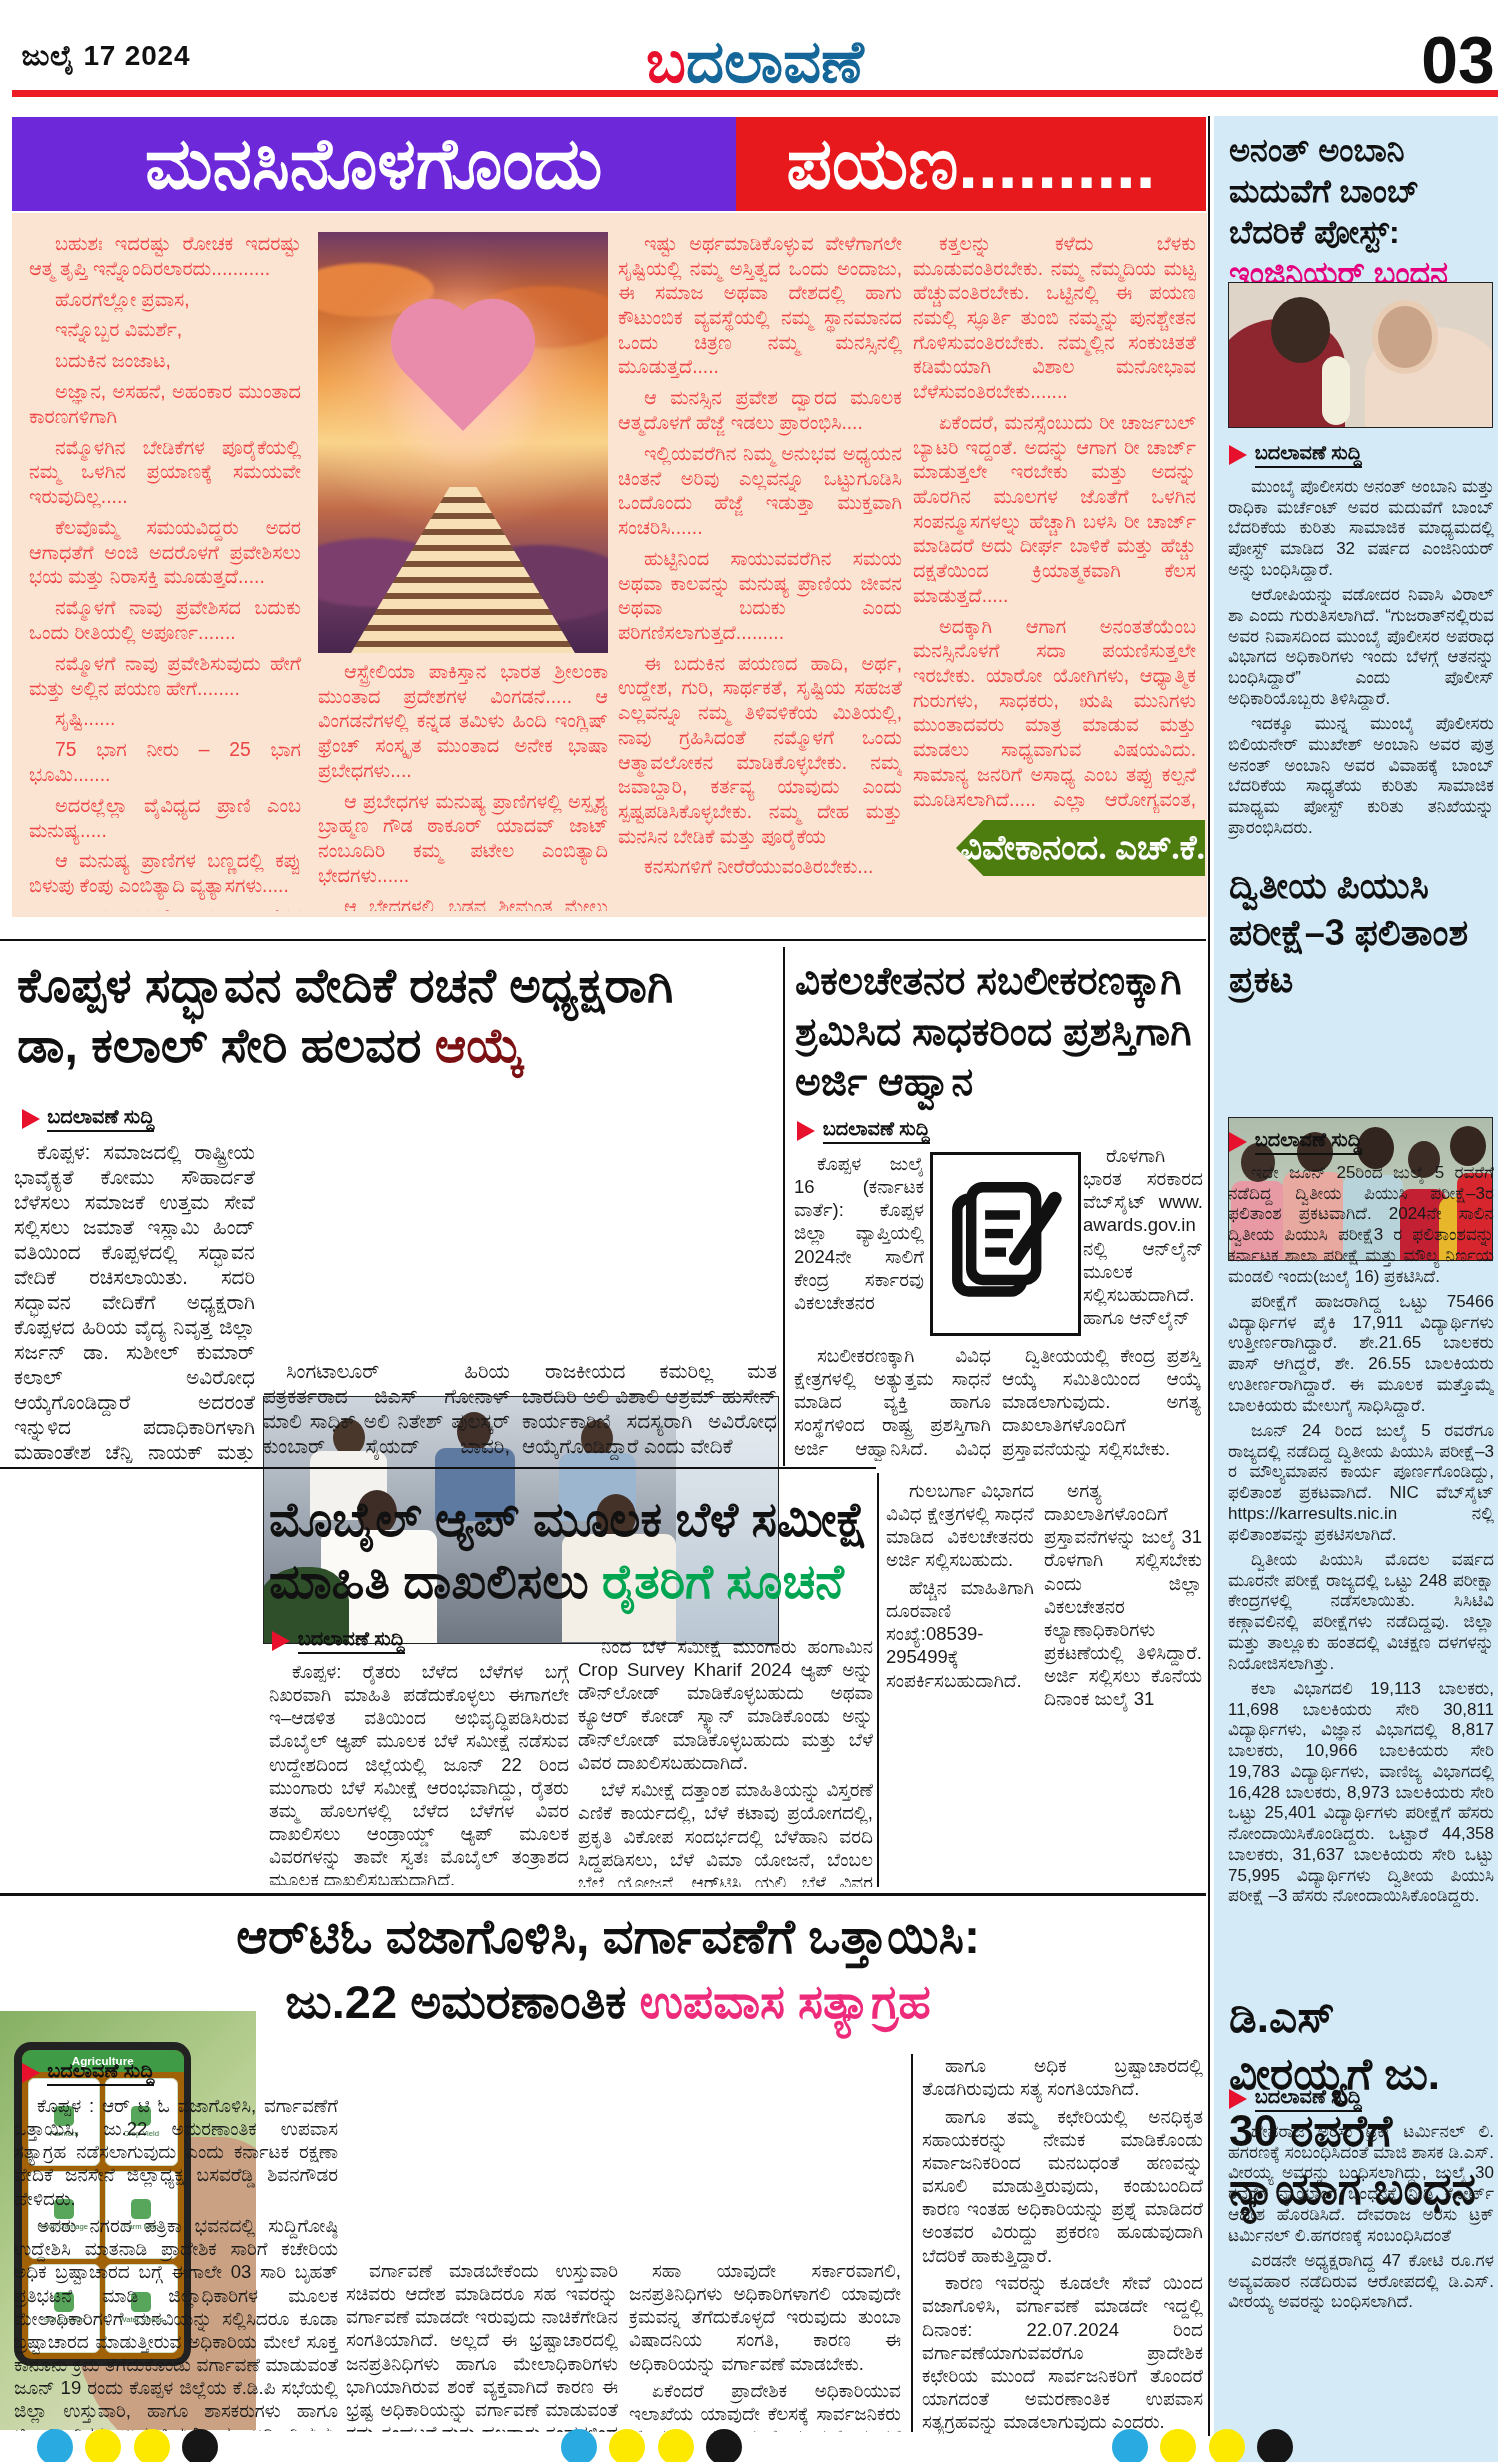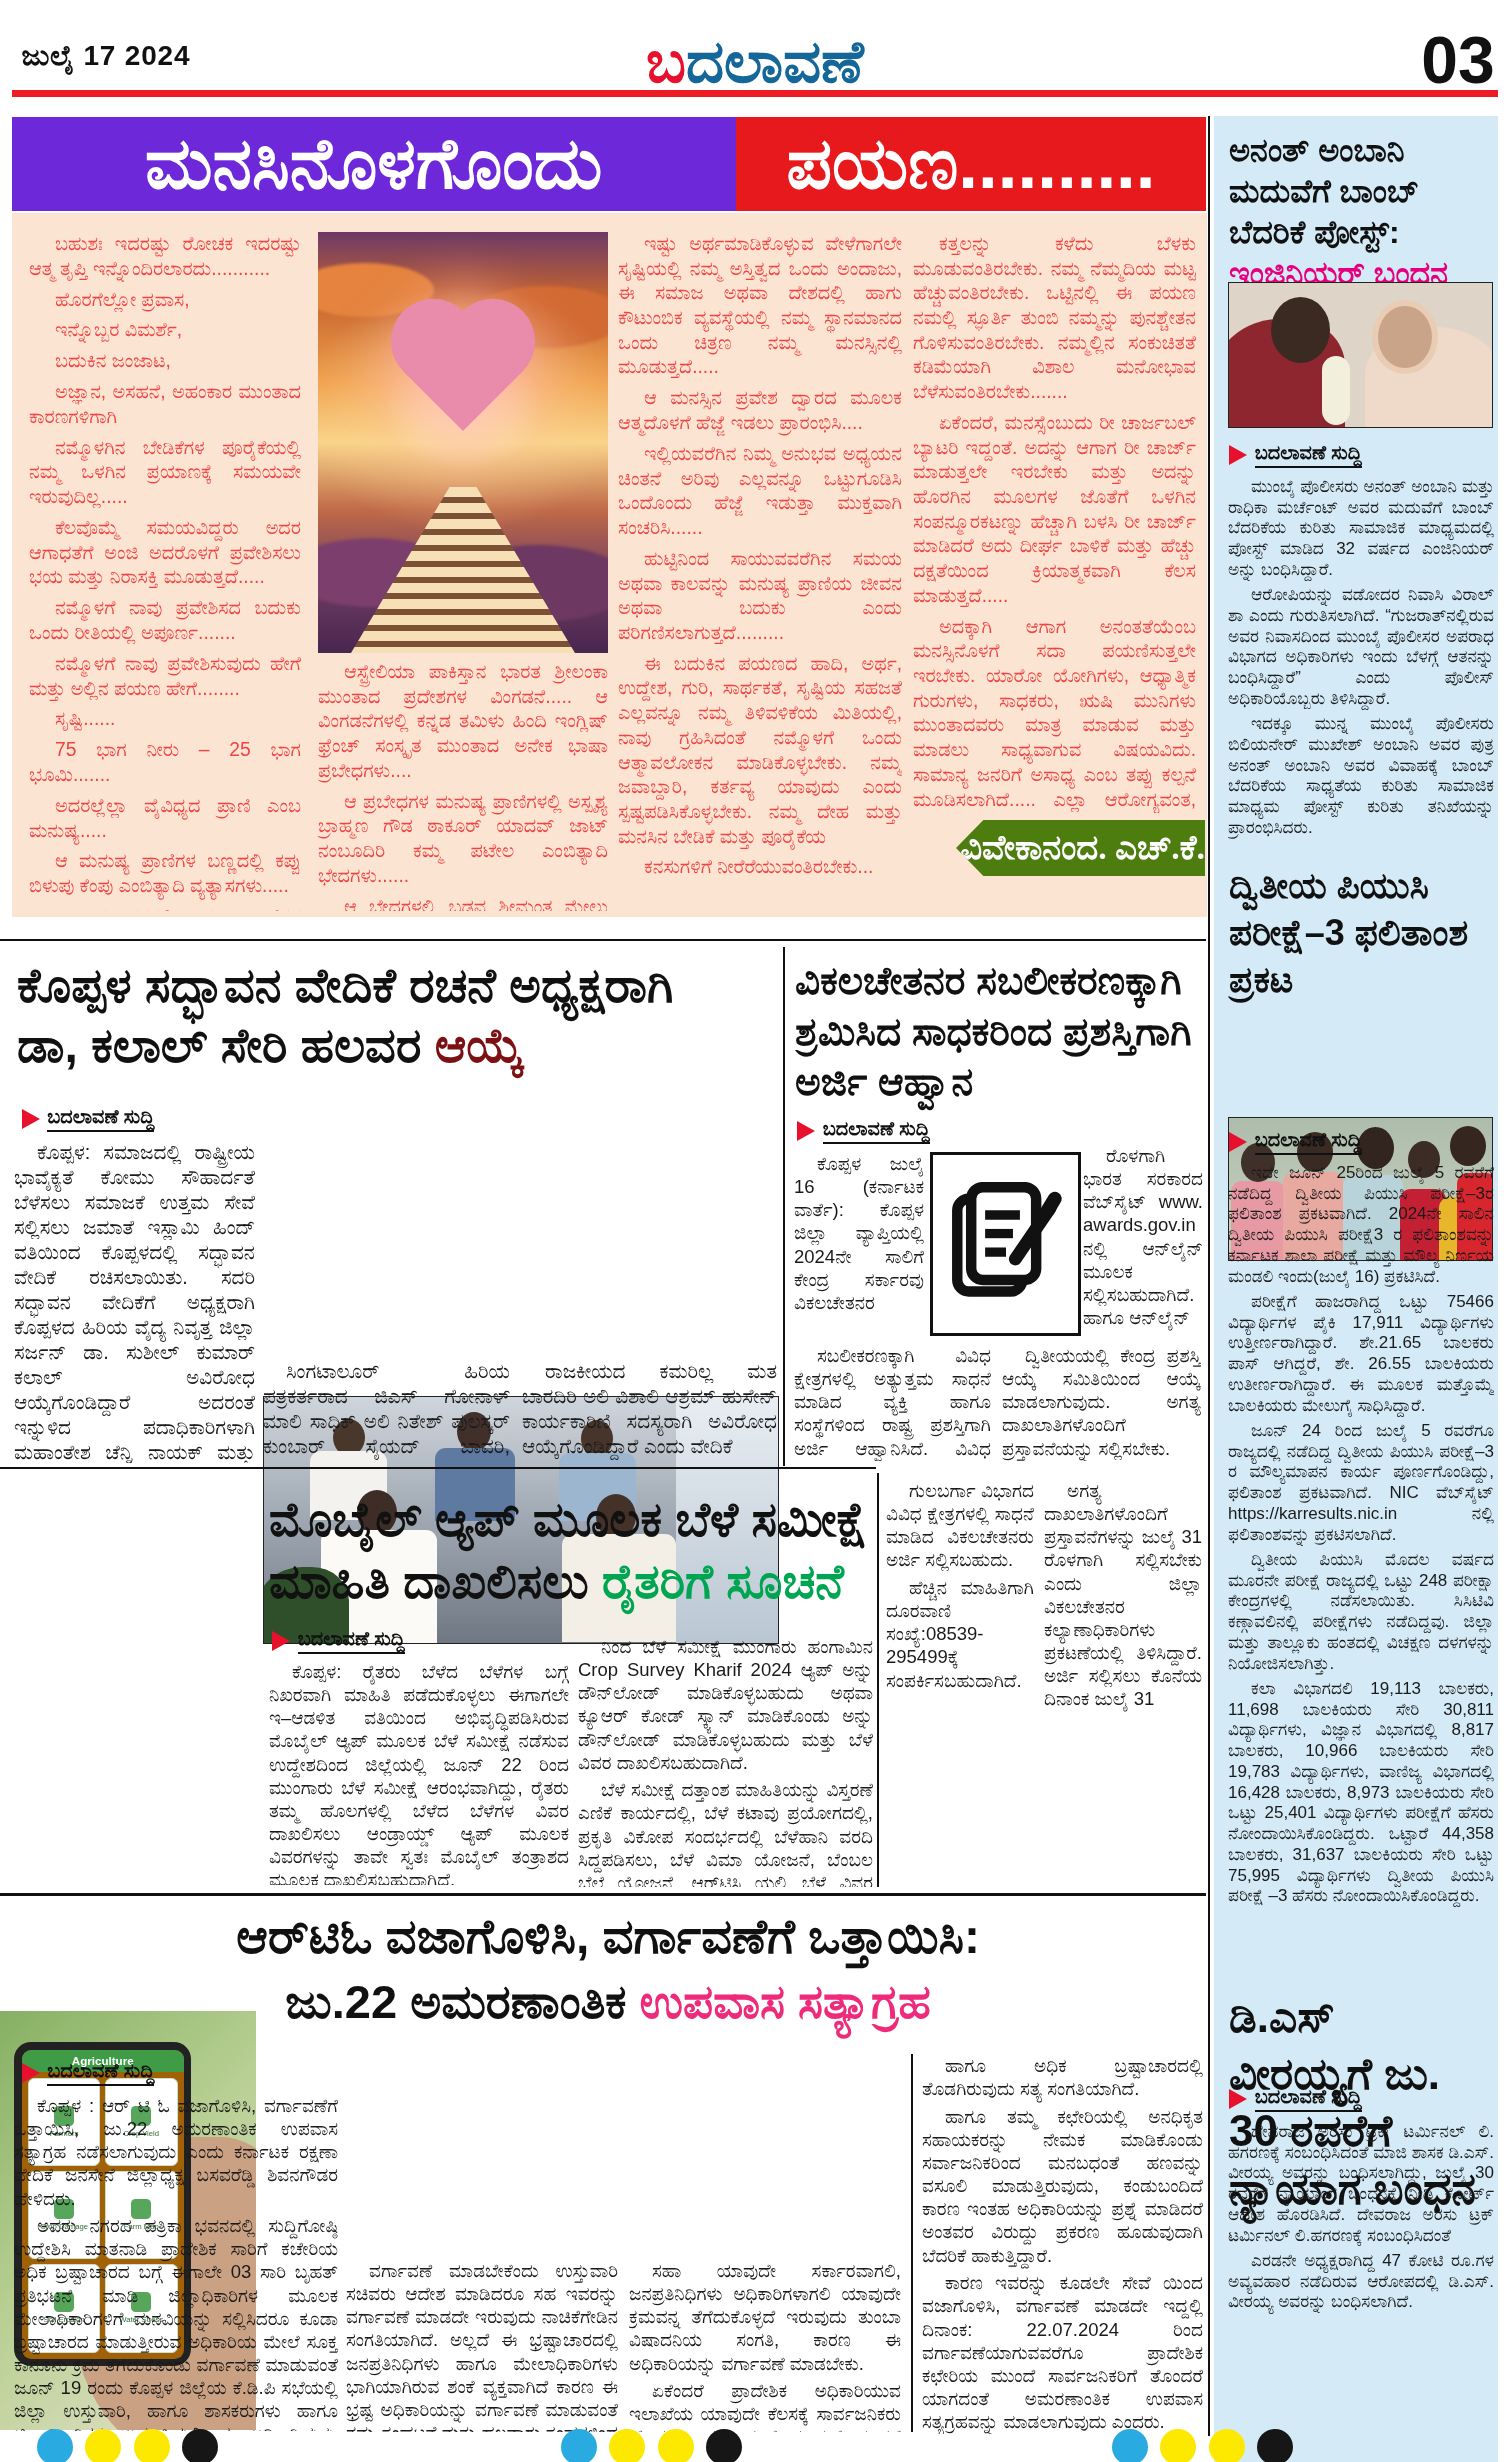--- a/index.html
+++ b/index.html
@@ -125,21 +125,21 @@
       <p>ಇಷ್ಟು ಅರ್ಥಮಾಡಿಕೊಳ್ಳುವ ವೇಳೆಗಾಗಲೇ ಸೃಷ್ಟಿಯಲ್ಲಿ ನಮ್ಮ ಅಸ್ತಿತ್ವದ ಒಂದು ಅಂದಾಜು, ಈ ಸಮಾಜ ಅಥವಾ ದೇಶದಲ್ಲಿ ಹಾಗು ಕೌಟುಂಬಿಕ ವ್ಯವಸ್ಥೆಯಲ್ಲಿ ನಮ್ಮ ಸ್ಥಾನಮಾನದ ಒಂದು ಚಿತ್ರಣ ನಮ್ಮ ಮನಸ್ಸಿನಲ್ಲಿ ಮೂಡುತ್ತದೆ.....</p>
       <p>ಆ ಮನಸ್ಸಿನ ಪ್ರವೇಶ ದ್ವಾರದ ಮೂಲಕ ಆತ್ಮದೊಳಗೆ ಹೆಜ್ಜೆ ಇಡಲು ಪ್ರಾರಂಭಿಸಿ....</p>
       <p>ಇಲ್ಲಿಯವರೆಗಿನ ನಿಮ್ಮ ಅನುಭವ ಅಧ್ಯಯನ ಚಿಂತನೆ ಅರಿವು ಎಲ್ಲವನ್ನೂ ಒಟ್ಟುಗೂಡಿಸಿ ಒಂದೊಂದು ಹೆಜ್ಜೆ ಇಡುತ್ತಾ ಮುಕ್ತವಾಗಿ ಸಂಚರಿಸಿ......</p>
       <p>ಹುಟ್ಟಿನಿಂದ ಸಾಯುವವರೆಗಿನ ಸಮಯ ಅಥವಾ ಕಾಲವನ್ನು ಮನುಷ್ಯ ಪ್ರಾಣಿಯ ಜೀವನ ಅಥವಾ ಬದುಕು ಎಂದು ಪರಿಗಣಿಸಲಾಗುತ್ತದೆ.........</p>
       <p>ಈ ಬದುಕಿನ ಪಯಣದ ಹಾದಿ, ಅರ್ಥ, ಉದ್ದೇಶ, ಗುರಿ, ಸಾರ್ಥಕತೆ, ಸೃಷ್ಟಿಯ ಸಹಜತೆ ಎಲ್ಲವನ್ನೂ ನಮ್ಮ ತಿಳಿವಳಿಕೆಯ ಮಿತಿಯಲ್ಲಿ, ನಾವು ಗ್ರಹಿಸಿದಂತೆ ನಮ್ಮೊಳಗೆ ಒಂದು ಆತ್ಮಾವಲೋಕನ ಮಾಡಿಕೊಳ್ಳಬೇಕು. ನಮ್ಮ ಜವಾಬ್ದಾರಿ, ಕರ್ತವ್ಯ ಯಾವುದು ಎಂದು ಸ್ಪಷ್ಟಪಡಿಸಿಕೊಳ್ಳಬೇಕು. ನಮ್ಮ ದೇಹ ಮತ್ತು ಮನಸಿನ ಬೇಡಿಕೆ ಮತ್ತು ಪೂರೈಕೆಯ</p>
       <p>ಕನಸುಗಳಿಗೆ ನೀರೆರೆಯುವಂತಿರಬೇಕು...</p>
     </div>
 
   <div class="abs fcol" style="left:913px;top:232px;width:283px;height:581px;">
       <p>ಕತ್ತಲನ್ನು ಕಳೆದು ಬೆಳಕು ಮೂಡುವಂತಿರಬೇಕು. ನಮ್ಮ ನೆಮ್ಮದಿಯ ಮಟ್ಟ ಹೆಚ್ಚುವಂತಿರಬೇಕು. ಒಟ್ಟಿನಲ್ಲಿ ಈ ಪಯಣ ನಮಲ್ಲಿ ಸ್ಫೂರ್ತಿ ತುಂಬಿ ನಮ್ಮನ್ನು ಪುನಶ್ಚೇತನ ಗೊಳಿಸುವಂತಿರಬೇಕು. ನಮ್ಮಲ್ಲಿನ ಸಂಕುಚಿತತೆ ಕಡಿಮೆಯಾಗಿ ವಿಶಾಲ ಮನೋಭಾವ ಬೆಳೆಸುವಂತಿರಬೇಕು.......</p>
-      <p>ಏಕೆಂದರೆ, ಮನಸ್ಸೆಂಬುದು ರೀ ಚಾರ್ಜಬಲ್ ಬ್ಯಾಟರಿ ಇದ್ದಂತೆ. ಅದನ್ನು ಆಗಾಗ ರೀ ಚಾರ್ಜ್ ಮಾಡುತ್ತಲೇ ಇರಬೇಕು ಮತ್ತು ಅದನ್ನು ಹೊರಗಿನ ಮೂಲಗಳ ಜೊತೆಗೆ ಒಳಗಿನ ಸಂಪನ್ಮೂರಕಟಣ್ನು ಹೆಚ್ಚಾಗಿ ಬಳಸಿ ರೀ ಚಾರ್ಜ್ ಮಾಡಿದರೆ ಅದು ದೀರ್ಘ ಬಾಳಿಕೆ ಮತ್ತು ಹೆಚ್ಚು ದಕ್ಷತೆಯಿಂದ ಕ್ರಿಯಾತ್ಮಕವಾಗಿ ಕೆಲಸ ಮಾಡುತ್ತದೆ.....</p>
+      <p>ಏಕೆಂದರೆ, ಮನಸ್ಸೆಂಬುದು ರೀ ಚಾರ್ಜಬಲ್ ಬ್ಯಾಟರಿ ಇದ್ದಂತೆ. ಅದನ್ನು ಆಗಾಗ ರೀ ಚಾರ್ಜ್ ಮಾಡುತ್ತಲೇ ಇರಬೇಕು ಮತ್ತು ಅದನ್ನು ಹೊರಗಿನ ಮೂಲಗಳ ಜೊತೆಗೆ ಒಳಗಿನ ಸಂಪನ್ಮೂಸಗಳಲ್ನು ಹೆಚ್ಚಾಗಿ ಬಳಸಿ ರೀ ಚಾರ್ಜ್ ಮಾಡಿದರೆ ಅದು ದೀರ್ಘ ಬಾಳಿಕೆ ಮತ್ತು ಹೆಚ್ಚು ದಕ್ಷತೆಯಿಂದ ಕ್ರಿಯಾತ್ಮಕವಾಗಿ ಕೆಲಸ ಮಾಡುತ್ತದೆ.....</p>
       <p>ಅದಕ್ಕಾಗಿ ಆಗಾಗ ಅನಂತತೆಯೆಂಬ ಮನಸ್ಸಿನೊಳಗೆ ಸದಾ ಪಯಣಿಸುತ್ತಲೇ ಇರಬೇಕು. ಯಾರೋ ಯೋಗಿಗಳು, ಆಧ್ಯಾತ್ಮಿಕ ಗುರುಗಳು, ಸಾಧಕರು, ಋಷಿ ಮುನಿಗಳು ಮುಂತಾದವರು ಮಾತ್ರ ಮಾಡುವ ಮತ್ತು ಮಾಡಲು ಸಾಧ್ಯವಾಗುವ ವಿಷಯವಿದು. ಸಾಮಾನ್ಯ ಜನರಿಗೆ ಅಸಾಧ್ಯ ಎಂಬ ತಪ್ಪು ಕಲ್ಪನೆ ಮೂಡಿಸಲಾಗಿದೆ..... ಎಲ್ಲಾ ಆರೋಗ್ಯವಂತ, ಸಹಜ,</p>
     </div>
   <div class="abs sig" style="left:956px;top:820px;width:249px;height:56px;">
     <span>ವಿವೇಕಾನಂದ. ಎಚ್.ಕೆ.</span>
   </div>
 
   <div class="abs sidebar" style="left:1214px;top:116px;width:284px;height:2347px;"></div>
   <div class="rule-v" style="left:1208px;top:116px;width:1.5px;height:2320px;"></div>
 
   <div class="abs sb-h" style="left:1229px;top:130px;width:256px;font-size:32px;line-height:1.28;">

